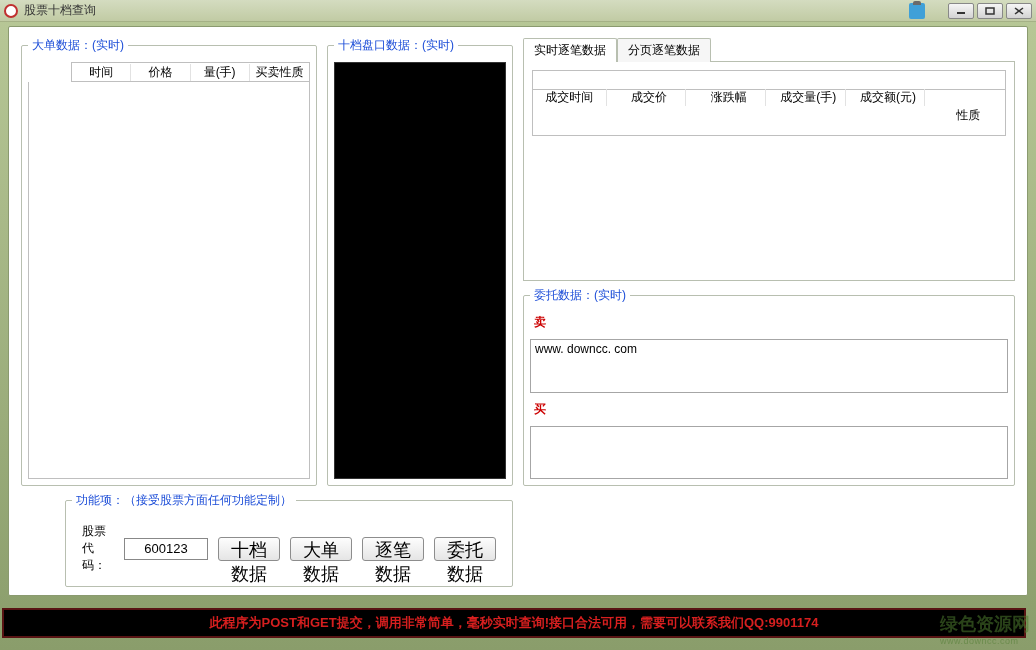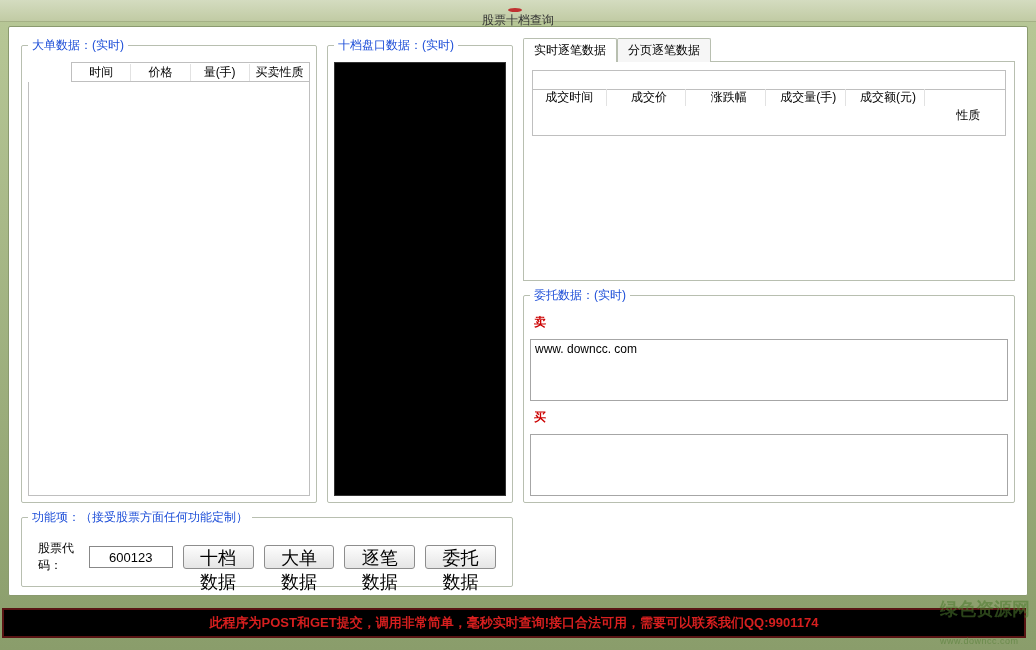--- a/index.html
+++ b/index.html
@@ -12,21 +12,20 @@
   overflow: hidden;
   position: relative;
 }
 .titlebar {
   height: 22px;
   display: flex;
   align-items: center;
   padding: 8px 4px;
   background: linear-gradient(180deg, #d4dcc0 0%, #c1cba4 100%);
   border-bottom: 1px solid #a5b186;
-  flex-direction: column;
 }
 .titlebar .app-icon {
   width: 14px; height: 14px; margin-right: 6px;
   border-radius: 50%; background: #fff; border: 2px solid #c03030;
   position: relative;
 }
 .titlebar .title { flex: 1; font-size: 12px; color: #333; }
 .titlebar .win-controls { display: flex; gap: 3px; align-items: center; }
 .titlebar .clipboard-icon {
   width: 16px; height: 16px; background: #3fa0d8; border-radius: 2px;
@@ -94,21 +93,21 @@
 .entrust { flex: 1; display: flex; flex-direction: column; }
 .entrust-inner { display: flex; flex-direction: column; gap: 6px; height: 100%; }
 .sell-label, .buy-label { color: #c00; font-weight: bold; padding: 2px 0 2px 4px; }
 .textbox {
   border: 1px solid #a6a6a6; width: 100%; flex: 1; min-height: 36px;
   padding: 2px 4px; font-family: inherit; font-size: 12px; resize: none;
 }
 .sell-box { height: 92px; }
 .buy-box { height: 80px; }
 
-.func-row { grid-column: 1 / span 2; }
+.func-row { grid-column: 1 / span 2; margin-left: 44px; }
 .func-inner { display: flex; align-items: center; gap: 10px; padding: 6px 10px; }
 .code-input {
   width: 84px; height: 22px; border: 1px solid #888; text-align: center; font-size: 13px;
   padding: 0 4px;
 }
 .btn {
   height: 24px; padding: 0 10px; min-width: 62px;
   background: linear-gradient(180deg,#fdfdfd,#e5e5e5);
   border: 1px solid #8d8d8d; border-radius: 3px; cursor: pointer; font-size: 18px;
 }
@@ -116,21 +115,21 @@
 .footer-banner {
   position: absolute; left: 2px; right: 10px; bottom: 12px; height: 30px;
   background: #000; border: 2px solid #581414; display: flex; align-items: center;
   justify-content: center; color: #d61f1f; font-size: 13px; font-weight: bold;
 }
 
 .watermark {
   position: absolute; right: 6px; bottom: 4px; color: rgba(76,122,46,0.55);
   font-size: 18px; font-weight: bold; pointer-events: none;
 }
-.watermark .sub { display: block; font-size: 9px; font-weight: normal; color: rgba(76,122,46,0.5); letter-spacing: 0.5px; margin-top: 15px; }
+.watermark .sub { display: block; font-size: 9px; font-weight: normal; color: rgba(76,122,46,0.5); letter-spacing: 0.5px; }
 </style>
 </head>
 <body>
 
 <div class="titlebar">
   <div class="app-icon"></div>
   <div class="title">股票十档查询</div>
   <div class="win-controls">
     <div class="clipboard-icon"></div>
     <div class="win-btn">

